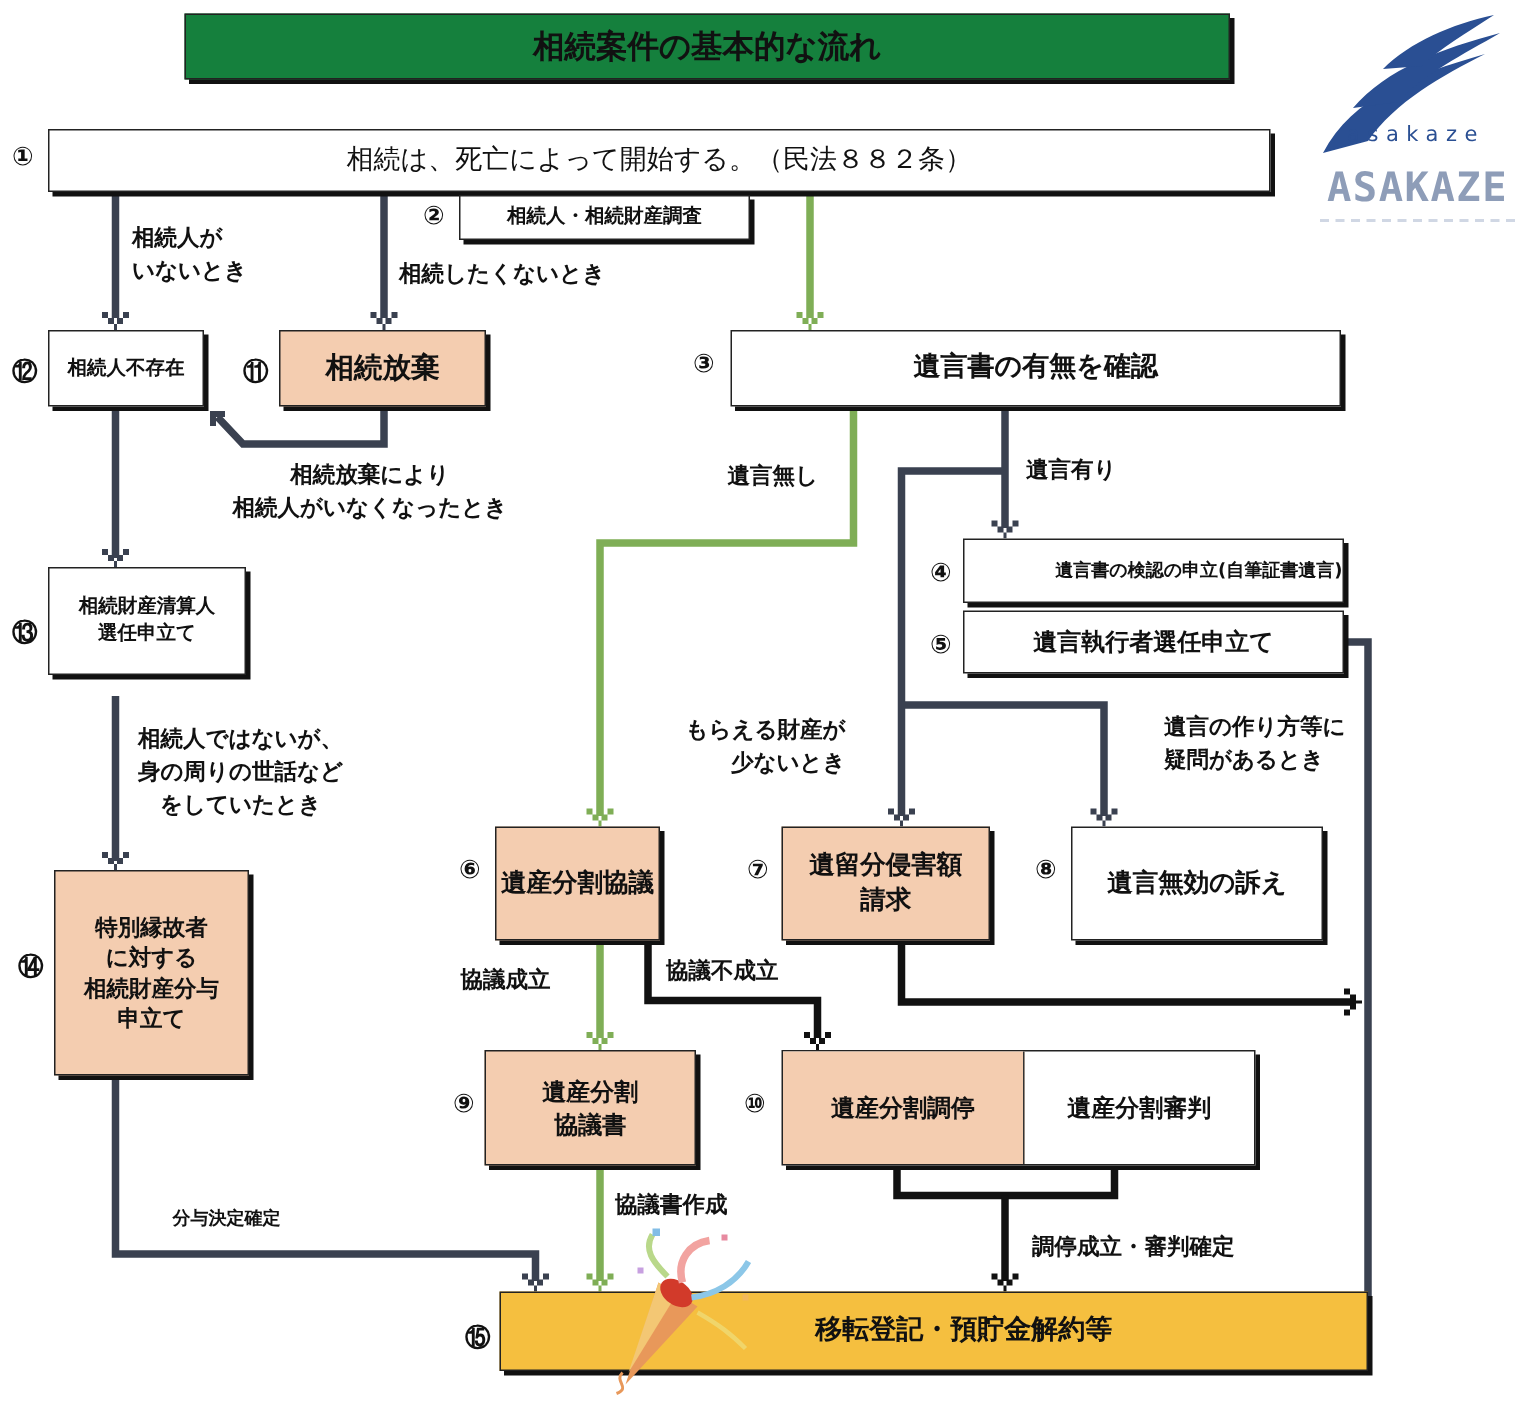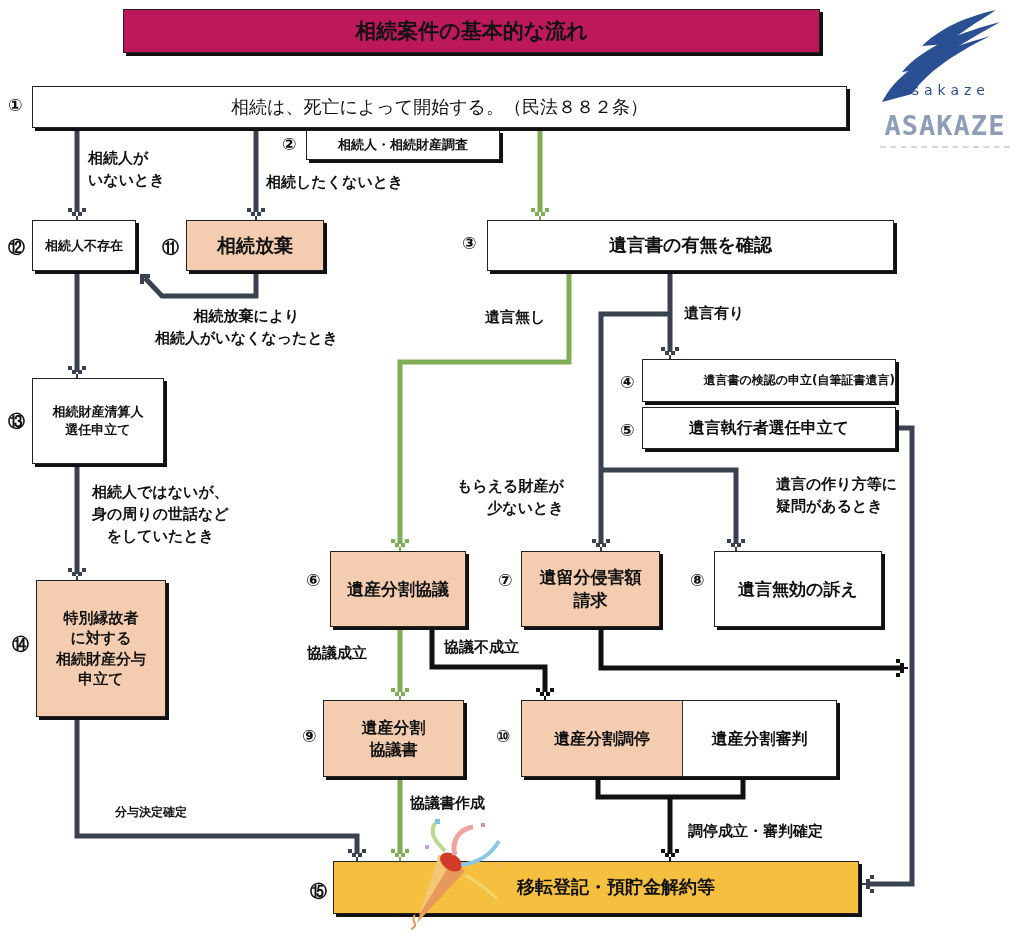--- a/index.html
+++ b/index.html
@@ -5,21 +5,21 @@
   html, body { margin:0; padding:0; background:#ffffff; }
   body { width:1024px; height:936px; position:relative; overflow:hidden;
          font-family:"DejaVu Sans", "Liberation Sans", sans-serif; color:#111; }
   #wires { position:absolute; left:0; top:0; width:1024px; height:936px; }
   .box { position:absolute; box-sizing:border-box; border:1.5px solid #222;
          box-shadow:3px 3px 0 #111; background:#fff;
          display:flex; align-items:center; justify-content:center; text-align:center;
          font-weight:bold; line-height:1.35; }
   .peach { background:#f4cdb0; }
   .gold  { background:#f5bf3f; }
-  .title { background:#be185d; }
+  .title { background:#15803d; }
   .num { position:absolute; font-size:17px; font-weight:bold; color:#111; }
   .lbl { position:absolute; font-size:15px; font-weight:bold; line-height:1.45; white-space:pre; }
   .logo { position:absolute; left:872px; top:6px; width:144px; height:150px; }
   .logo-word { position:absolute; left:880px; top:82px; width:128px; text-align:center;
                font-size:14px; letter-spacing:5px; color:#2a4f93; }
   .logo-big { position:absolute; left:874px; top:110px; width:142px; text-align:center;
               font-size:27px; font-weight:bold; letter-spacing:1px; color:#8e9db8;
               font-family:"DejaVu Sans Mono", monospace; }
   .logo-dots { position:absolute; left:880px; top:146px; width:130px; height:4px;
                border-top:2px dashed #d0d7e4; }
@@ -105,21 +105,21 @@
 <div class="box" style="left:32px;top:220px;width:104px;height:51px;font-size:13px;text-align:right;">
   <span>相続人不存在</span>
 </div>
 
 <div class="num" style="left:162px;top:236px;">⑪</div>
 <div class="box peach" style="left:186px;top:220px;width:138px;height:51px;font-size:19px;">
   <span>相続放棄</span>
 </div>
 
 <div class="num" style="left:8px;top:410px;">⑬</div>
-<div class="box" style="left:32px;top:378px;width:132px;height:86px;font-size:13px;white-space:pre;">
+<div class="box" style="left:32px;top:378px;width:132px;height:72px;font-size:13px;white-space:pre;">
   <span>相続財産清算人
 選任申立て</span>
 </div>
 
 <div class="num" style="left:12px;top:633px;">⑭</div>
 <div class="box peach" style="left:36px;top:580px;width:130px;height:137px;font-size:15px;white-space:pre;">
   <span>特別縁故者
 に対する
 相続財産分与
 申立て</span>
@@ -129,21 +129,21 @@
 <div class="box" style="left:642px;top:359px;width:254px;height:43px;font-size:12px;justify-content:flex-end;">
   <span>遺言書の検認の申立(自筆証書遺言)</span>
 </div>
 
 <div class="num" style="left:620px;top:420px;">⑤</div>
 <div class="box" style="left:642px;top:407px;width:254px;height:42px;font-size:16px;">
   <span>遺言執行者選任申立て</span>
 </div>
 
 <div class="num" style="left:306px;top:570px;">⑥</div>
-<div class="box peach" style="left:330px;top:551px;width:136px;height:76px;font-size:17px;">
+<div class="box peach" style="left:330px;top:551px;width:110px;height:76px;font-size:17px;">
   <span>遺産分割協議</span>
 </div>
 
 <div class="num" style="left:498px;top:570px;">⑦</div>
 <div class="box peach" style="left:521px;top:551px;width:139px;height:76px;font-size:17px;white-space:pre;">
   <span>遺留分侵害額
 請求</span>
 </div>
 
 <div class="num" style="left:690px;top:570px;">⑧</div>
@@ -161,21 +161,21 @@
 <div class="box" style="left:521px;top:700px;width:316px;height:77px;padding:0;align-items:stretch;">
   <div style="flex:0 0 160px;background:#f4cdb0;border-right:1px solid #333;display:flex;align-items:center;justify-content:center;font-size:16px;">
     <span>遺産分割調停</span>
   </div>
   <div style="flex:1;display:flex;align-items:center;justify-content:center;font-size:16px;">
     <span>遺産分割審判</span>
   </div>
 </div>
 
 <div class="num" style="left:310px;top:880px;">⑮</div>
-<div class="box gold" style="left:333px;top:861px;width:526px;height:53px;font-size:18px;">
+<div class="box gold" style="left:333px;top:861px;width:579px;height:53px;font-size:18px;">
   <span style="margin-left:40px;">移転登記・預貯金解約等</span>
 </div>
 
 <svg class="party" viewBox="0 0 130 115">
   <path d="M44 40 L70 56 L22 108 Z" fill="#e8985a"></path>
   <path d="M44 40 L56 48 L24 100 Z" fill="#f3c774"></path>
   <ellipse cx="56" cy="47" rx="12" ry="8" fill="#d23a2a" transform="rotate(35 56 47)"></ellipse>
   <path d="M60 40 C56 26 64 14 78 12" stroke="#f2a3a0" stroke-width="5" fill="none"></path>
   <path d="M50 36 C40 26 34 18 40 8" stroke="#b9d88a" stroke-width="4" fill="none"></path>
   <path d="M66 50 C82 48 96 40 104 26" stroke="#8cc7e8" stroke-width="4" fill="none"></path>

